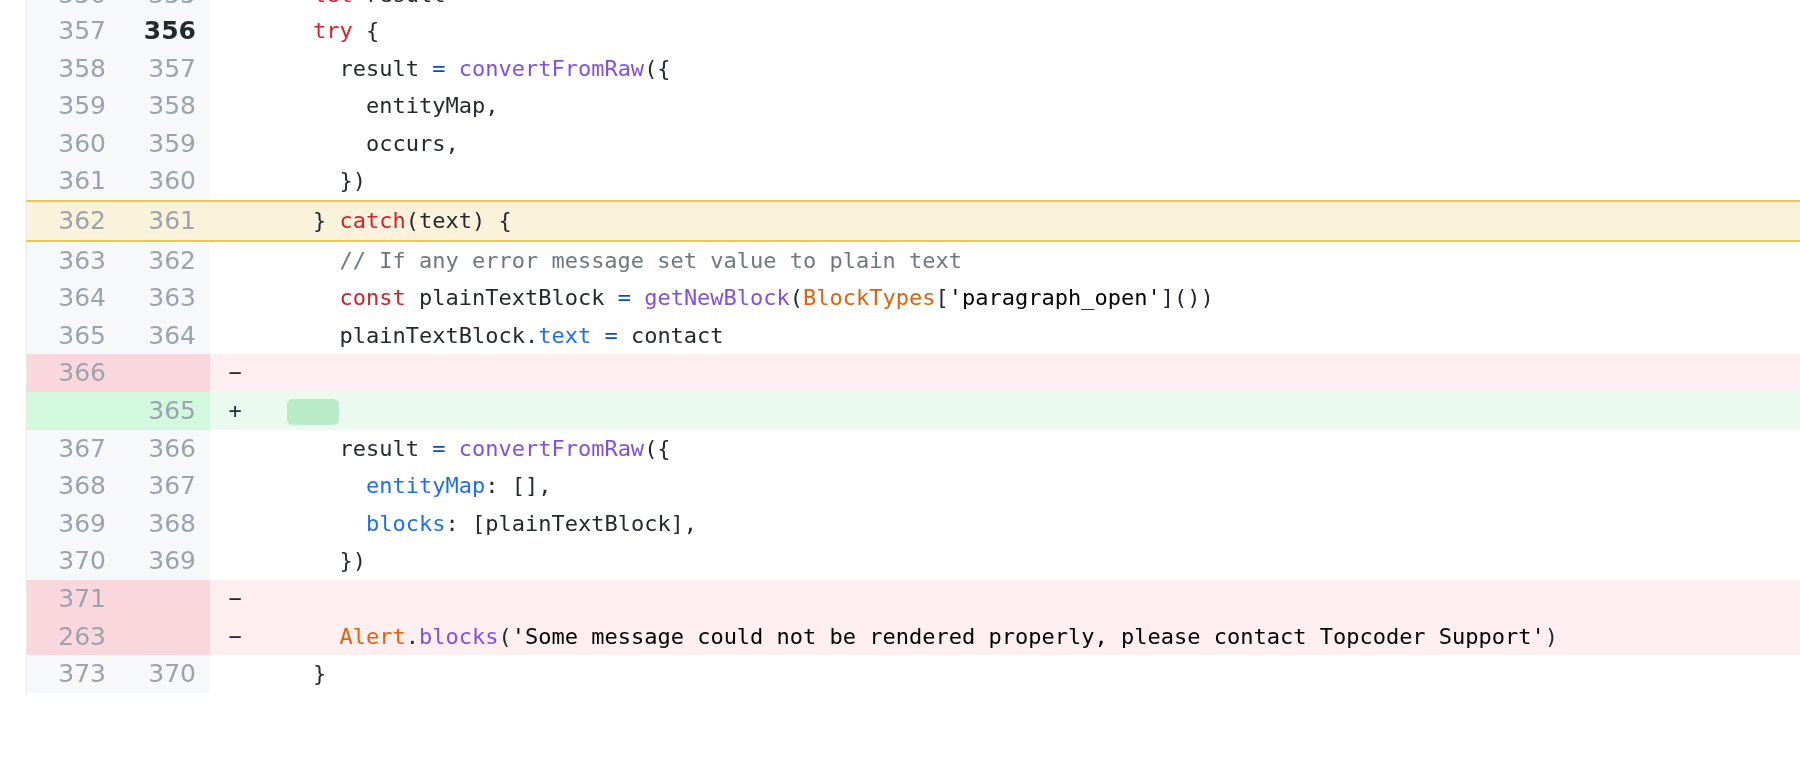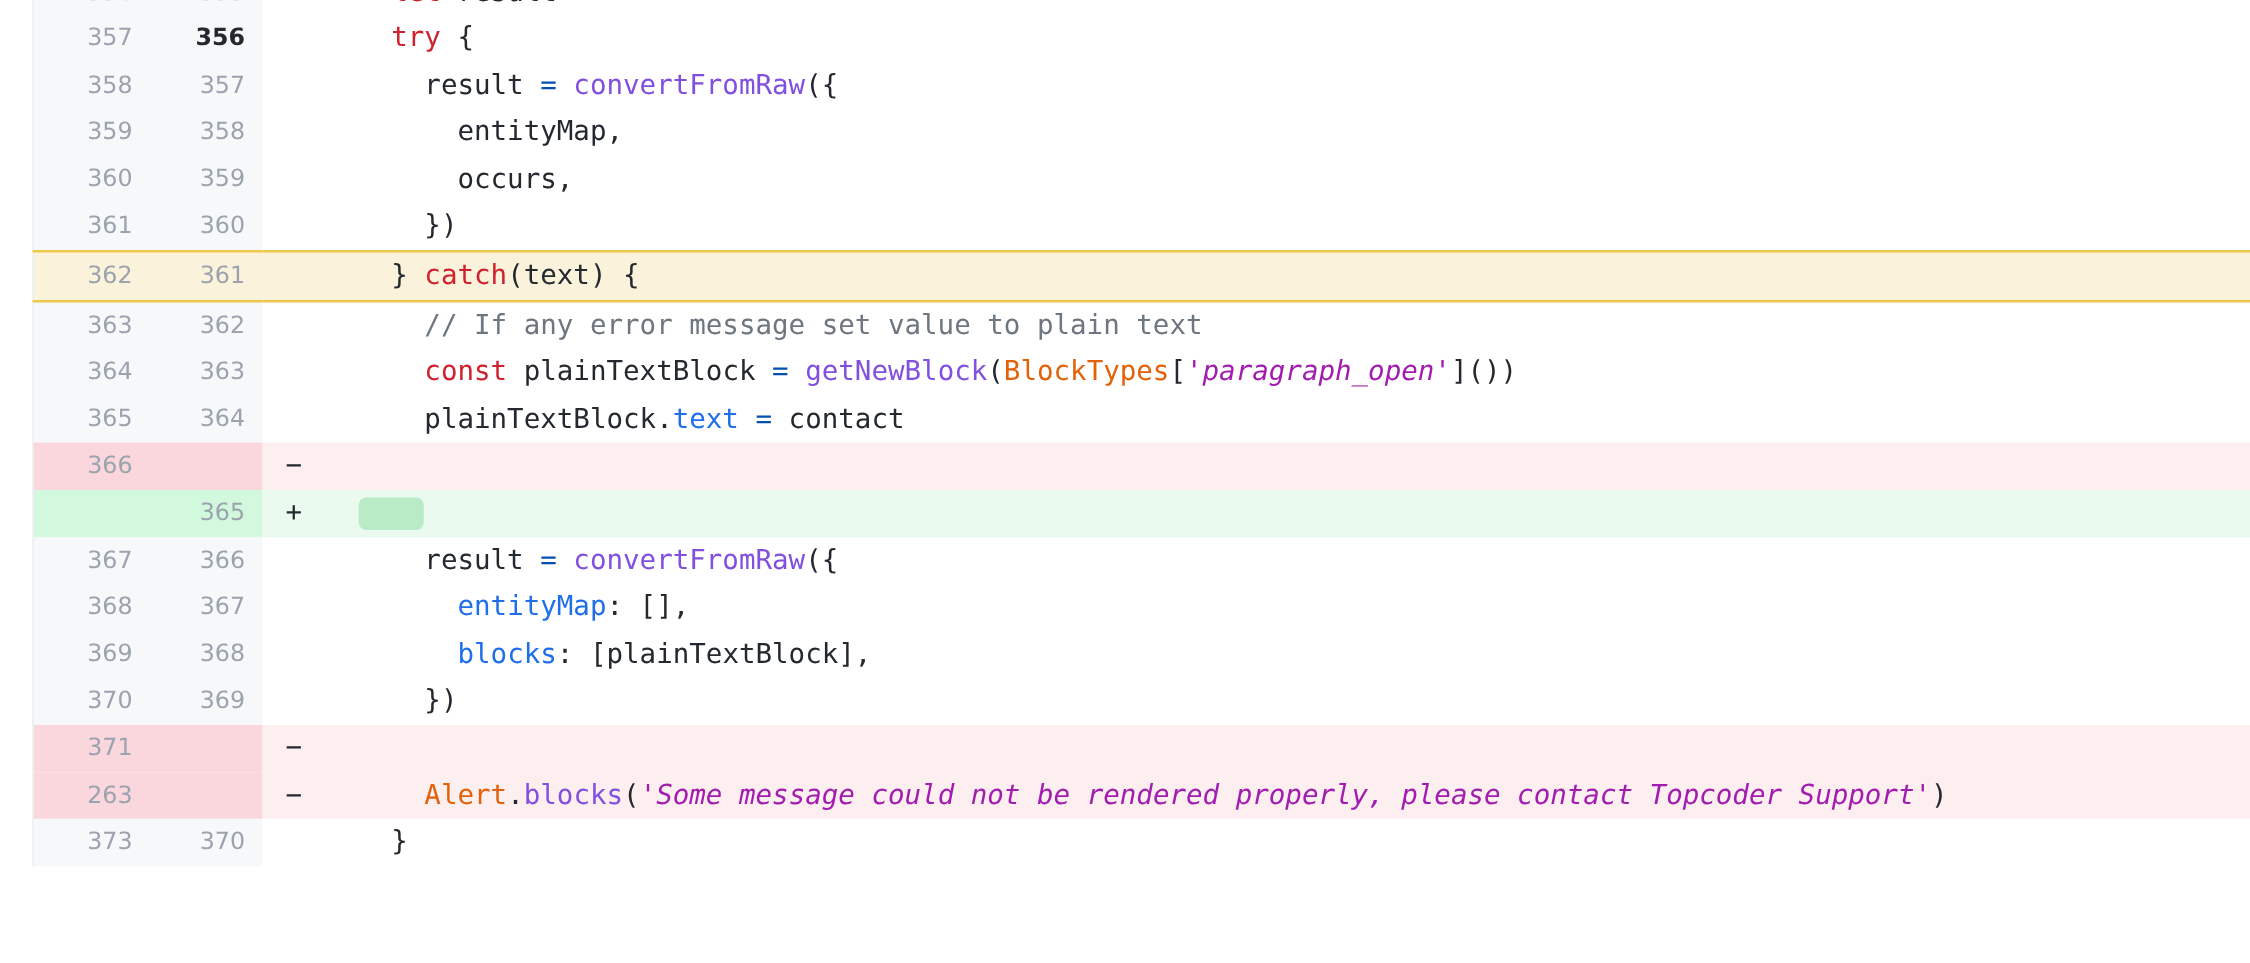--- a/index.html
+++ b/index.html
@@ -35,21 +35,21 @@
     height: 35.6px;
   }
 
   .ln {
     width: 78px;
     min-width: 78px;
     text-align: right;
     padding-right: 14px;
     color: #9ba3ae;
     font-family: "DejaVu Sans", "Liberation Sans", sans-serif;
-    font-size: 19px;
+    font-size: 25px;
     line-height: 35.6px;
     vertical-align: middle;
     user-select: none;
     white-space: nowrap;
   }
   .ln.second { width: 75px; min-width: 75px; }
 
   .ln-cur {
     color: #24292f;
     font-weight: 600;
@@ -108,21 +108,21 @@
     width: 52px;
     height: 26px;
     vertical-align: middle;
   }
 
   
   .tok-kw   { color: #cf222e; }
   .tok-fn   { color: #8250df; }
   .tok-op   { color: #0550ae; }
   .tok-prop { color: #1f6feb; }
-  .tok-str  { color: #a21caf; font-style: italic; }
+  .tok-str  { color: #000000; }
   .tok-cmt  { color: #6e7781; }
   .tok-cls  { color: #e36209; }
   .tok-txt  { color: #24292f; }
 
   
   .clip-top {
     position: absolute;
     top: 0; left: 0;
     width: 1800px;
     height: 12px;

